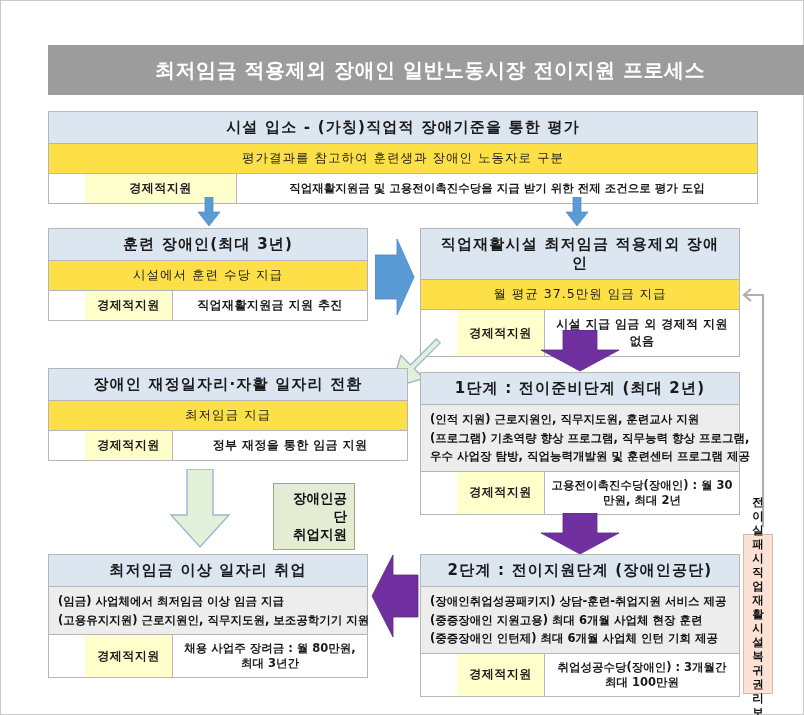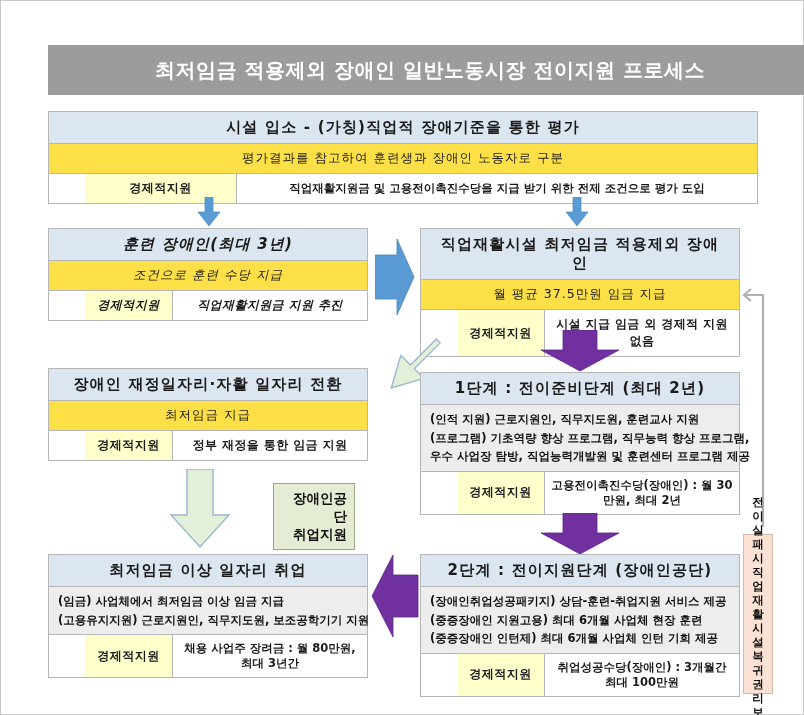--- a/index.html
+++ b/index.html
@@ -163,23 +163,23 @@
       <polygon points="8,0 16,0 16,15 23,15 12,29 1,15 8,15" fill="#5b9bd5" stroke="#4a87bd" stroke-width="0.7"></polygon>
     </svg>
   </div>
 
   <div class="arrow" style="left:564px; top:196px; width:24px; height:30px;">
     <svg width="24" height="30" viewBox="0 0 24 30">
       <polygon points="8,0 16,0 16,15 23,15 12,29 1,15 8,15" fill="#5b9bd5" stroke="#4a87bd" stroke-width="0.7"></polygon>
     </svg>
   </div>
 
-  <div class="card" style="left:47px; top:227px; width:320px;font-style:italic;">
+  <div class="card" style="left:47px; top:227px; width:320px;">
     <div class="hdr">훈련 장애인(최대 3년)</div>
-    <div class="mid">조건으로 훈련 수당 지급</div>
+    <div class="mid">시설에서 훈련 수당 지급</div>
     <div class="econ-row">
       <div class="econ-label" style="width:88px;">경제적지원</div>
       <div class="econ-val">직업재활지원금 지원 추진</div>
     </div>
   </div>
 
   <div class="arrow" style="left:374px; top:228px; width:40px; height:96px;">
     <svg width="40" height="96" viewBox="0 0 40 96">
       <polygon points="0,26 22,26 22,10 39,48 22,86 22,70 0,70" fill="#5b9bd5" stroke="#4a87bd" stroke-width="0.8"></polygon>
     </svg>
@@ -201,21 +201,21 @@
   </div>
 
   <div class="arrow" style="left:352px; top:333px; width:96px; height:86px;">
     <svg width="96" height="86" viewBox="0 0 96 86">
       <polygon points="93,4 67,30 79,42 45,52 55,18 67,30 93,4 95,2
                        61,8 34,35 24,25 18,66 59,60 49,50 76,23" fill="none"></polygon>
       <polygon points="95,3 68,30 78,40 44,50 54,16 64,26 91,-1" fill="#e2efd9" stroke="#9cb7cf" stroke-width="1.4" transform="translate(-4,6) scale(0.96)"></polygon>
     </svg>
   </div>
 
-  <div class="card" style="left:47px; top:367px; width:320px;">
+  <div class="card" style="left:47px; top:367px; width:360px;">
     <div class="hdr">장애인 재정일자리·자활 일자리 전환</div>
     <div class="mid">최저임금 지급</div>
     <div class="econ-row">
       <div class="econ-label" style="width:88px;">경제적지원</div>
       <div class="econ-val">정부 재정을 통한 임금 지원</div>
     </div>
   </div>
 
   <div class="card" style="left:419px; top:371px; width:320px;">
     <div class="hdr">1단계 :  전이준비단계 (최대 2년)</div>

